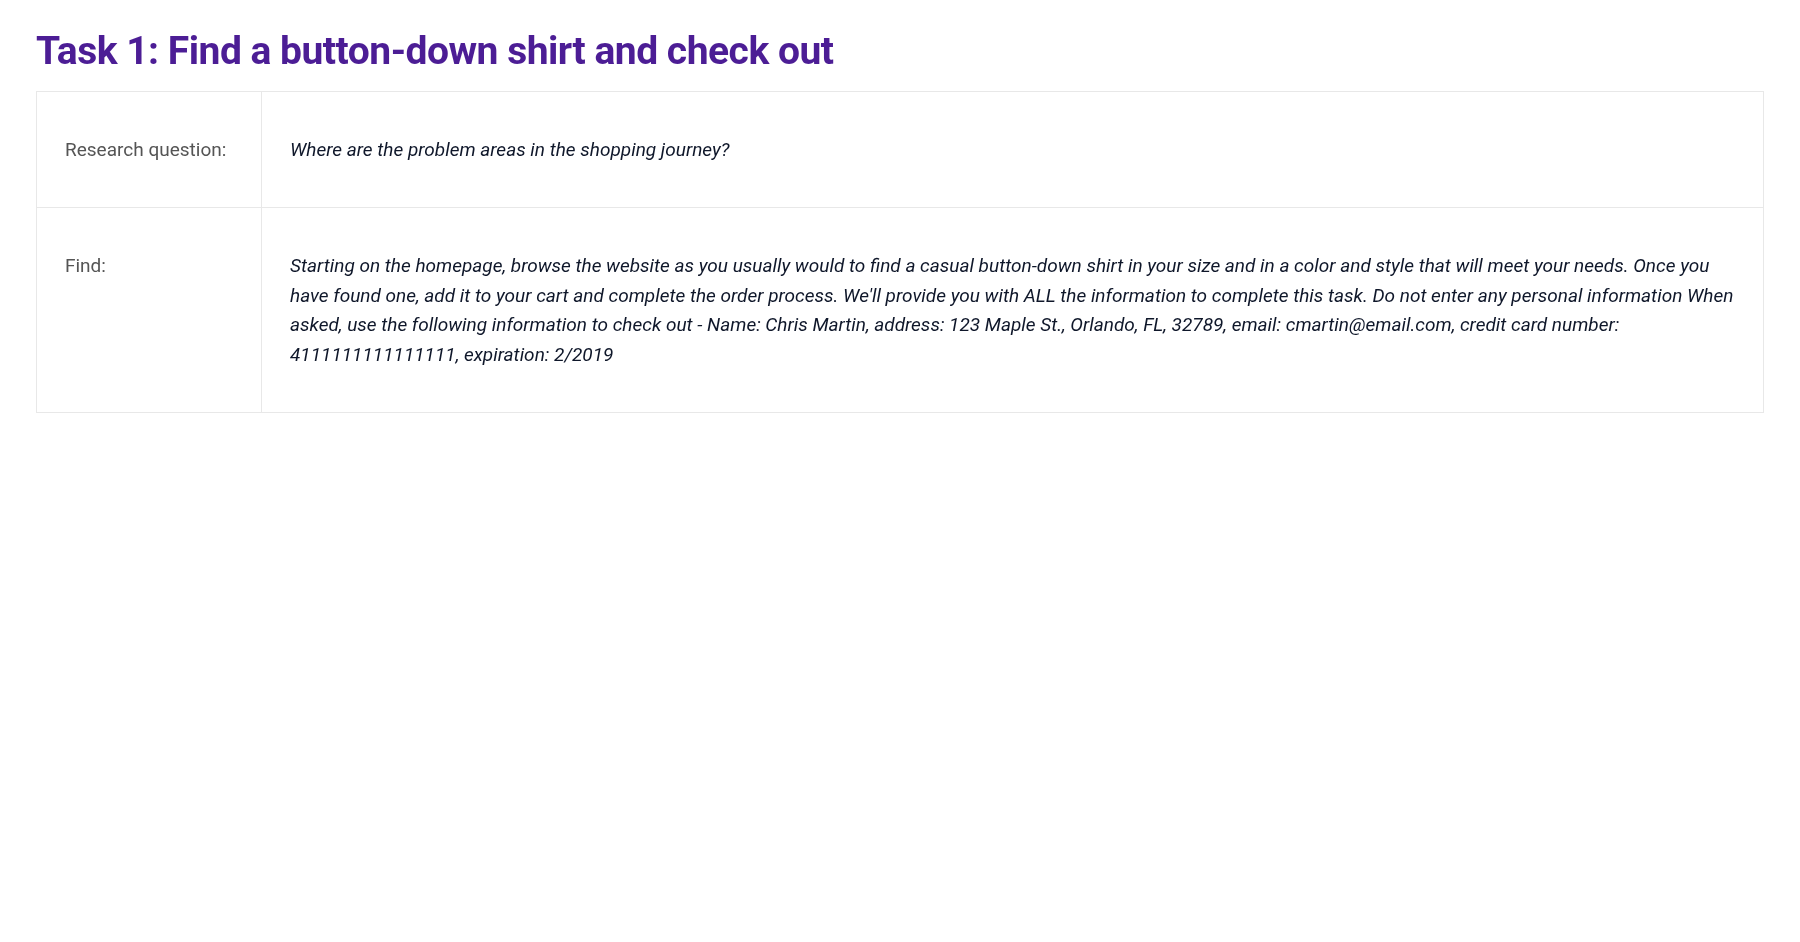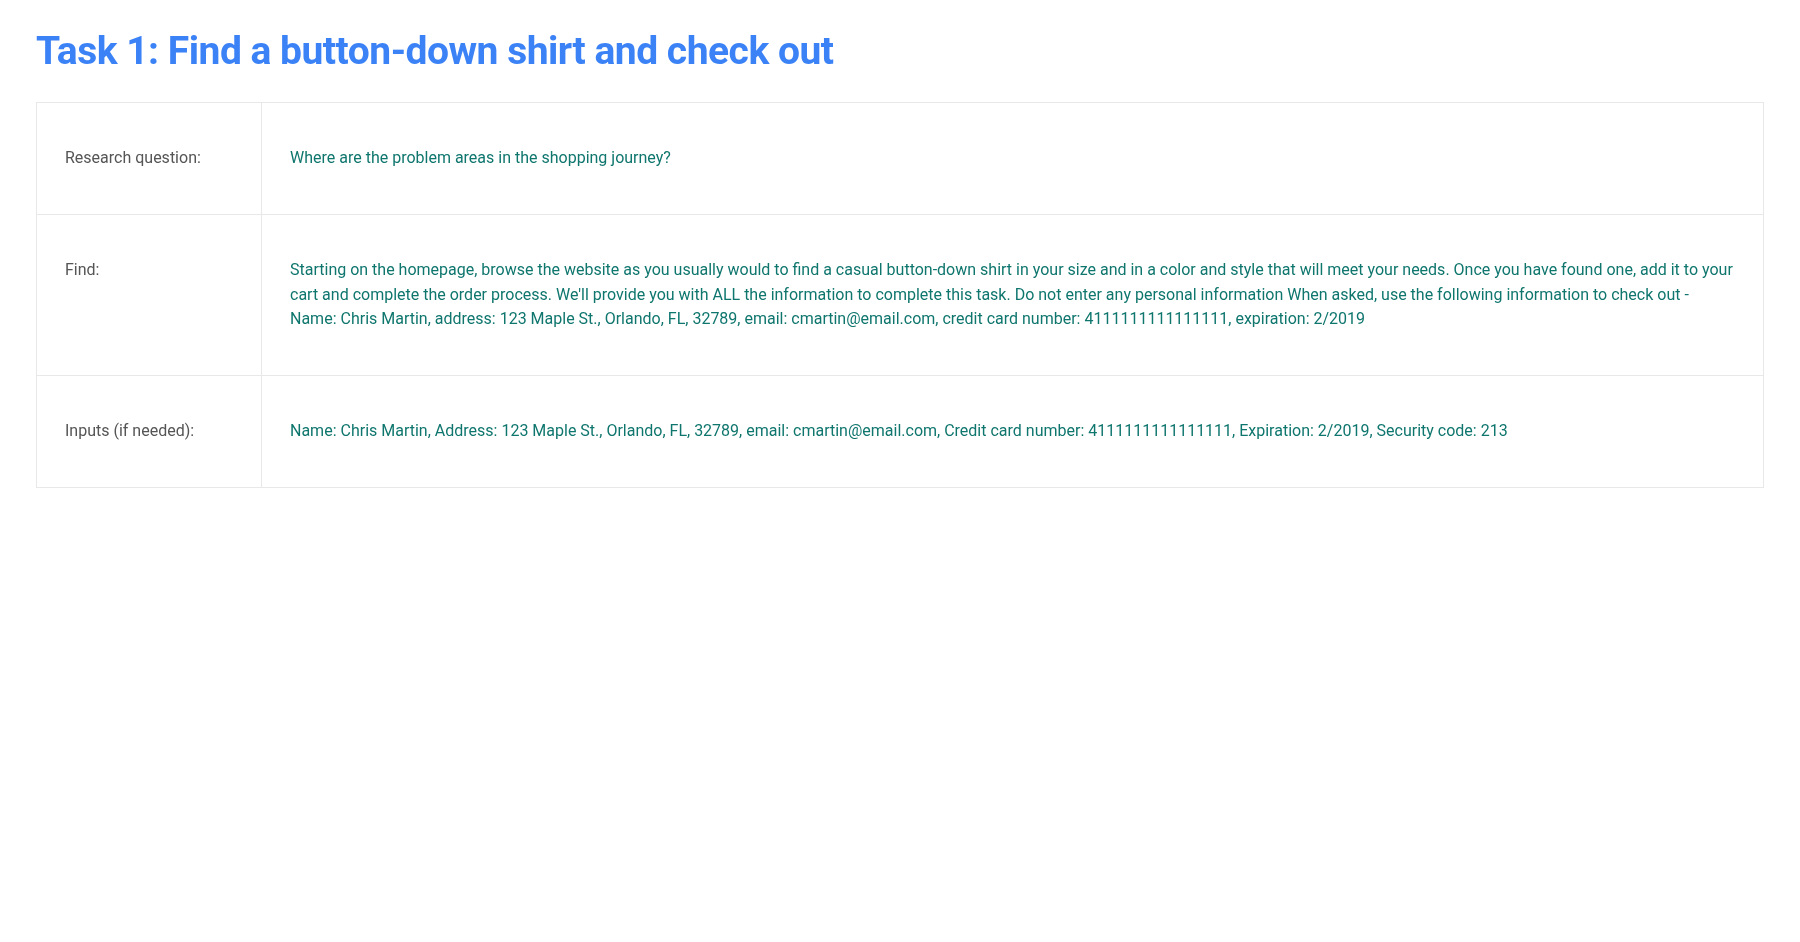--- a/index.html
+++ b/index.html
@@ -5,58 +5,55 @@
     * { box-sizing: border-box; margin: 0; padding: 0; }
     body {
       font-family: -apple-system, BlinkMacSystemFont, "Segoe UI", Roboto, "Helvetica Neue", Arial, sans-serif;
       background: #ffffff;
       padding: 28px 36px;
       color: #4a4a4a;
     }
     h1 {
       font-size: 39px;
       font-weight: 700;
-      color: #3b82f6;
+      color: #4c1d95;
       letter-spacing: -0.5px;
-      margin-bottom: 28px;
+      margin-bottom: 17px;
     }
     table.task-table {
       width: 100%;
       border-collapse: collapse;
       table-layout: fixed;
     }
     table.task-table td {
       border: 1px solid #e8e8e8;
       padding: 43px 28px;
       vertical-align: top;
-      font-size: 16px;
+      font-size: 19px;
       line-height: 1.55;
       color: #555555;
     }
     table.task-table td.label-cell {
       width: 225px;
       color: #555555;
     }
     table.task-table td.value-cell {
-      color: #0f766e;
+      color: #0f172a;
+      font-style: italic;
     }
   </style>
 </head>
 <body>
 
 <h1>Task 1: Find a button-down shirt and check out</h1>
 
 <table class="task-table">
   <tbody>
     <tr>
       <td class="label-cell">Research question:</td>
       <td class="value-cell">Where are the problem areas in the shopping journey?</td>
     </tr>
     <tr>
       <td class="label-cell">Find:</td>
       <td class="value-cell">Starting on the homepage, browse the website as you usually would to find a casual button-down shirt in your size and in a color and style that will meet your needs. Once you have found one, add it to your cart and complete the order process. We'll provide you with ALL the information to complete this task. Do not enter any personal information When asked, use the following information to check out - Name: Chris Martin, address: 123 Maple St., Orlando, FL, 32789, email: cmartin@email.com, credit card number: 4111111111111111, expiration: 2/2019</td>
     </tr>
-    <tr>
-      <td class="label-cell">Inputs (if needed):</td>
-      <td class="value-cell">Name: Chris Martin, Address: 123 Maple St., Orlando, FL, 32789, email: cmartin@email.com, Credit card number: 4111111111111111, Expiration: 2/2019, Security code: 213</td>
-    </tr>
   </tbody>
 </table>
 
 </body></html>

